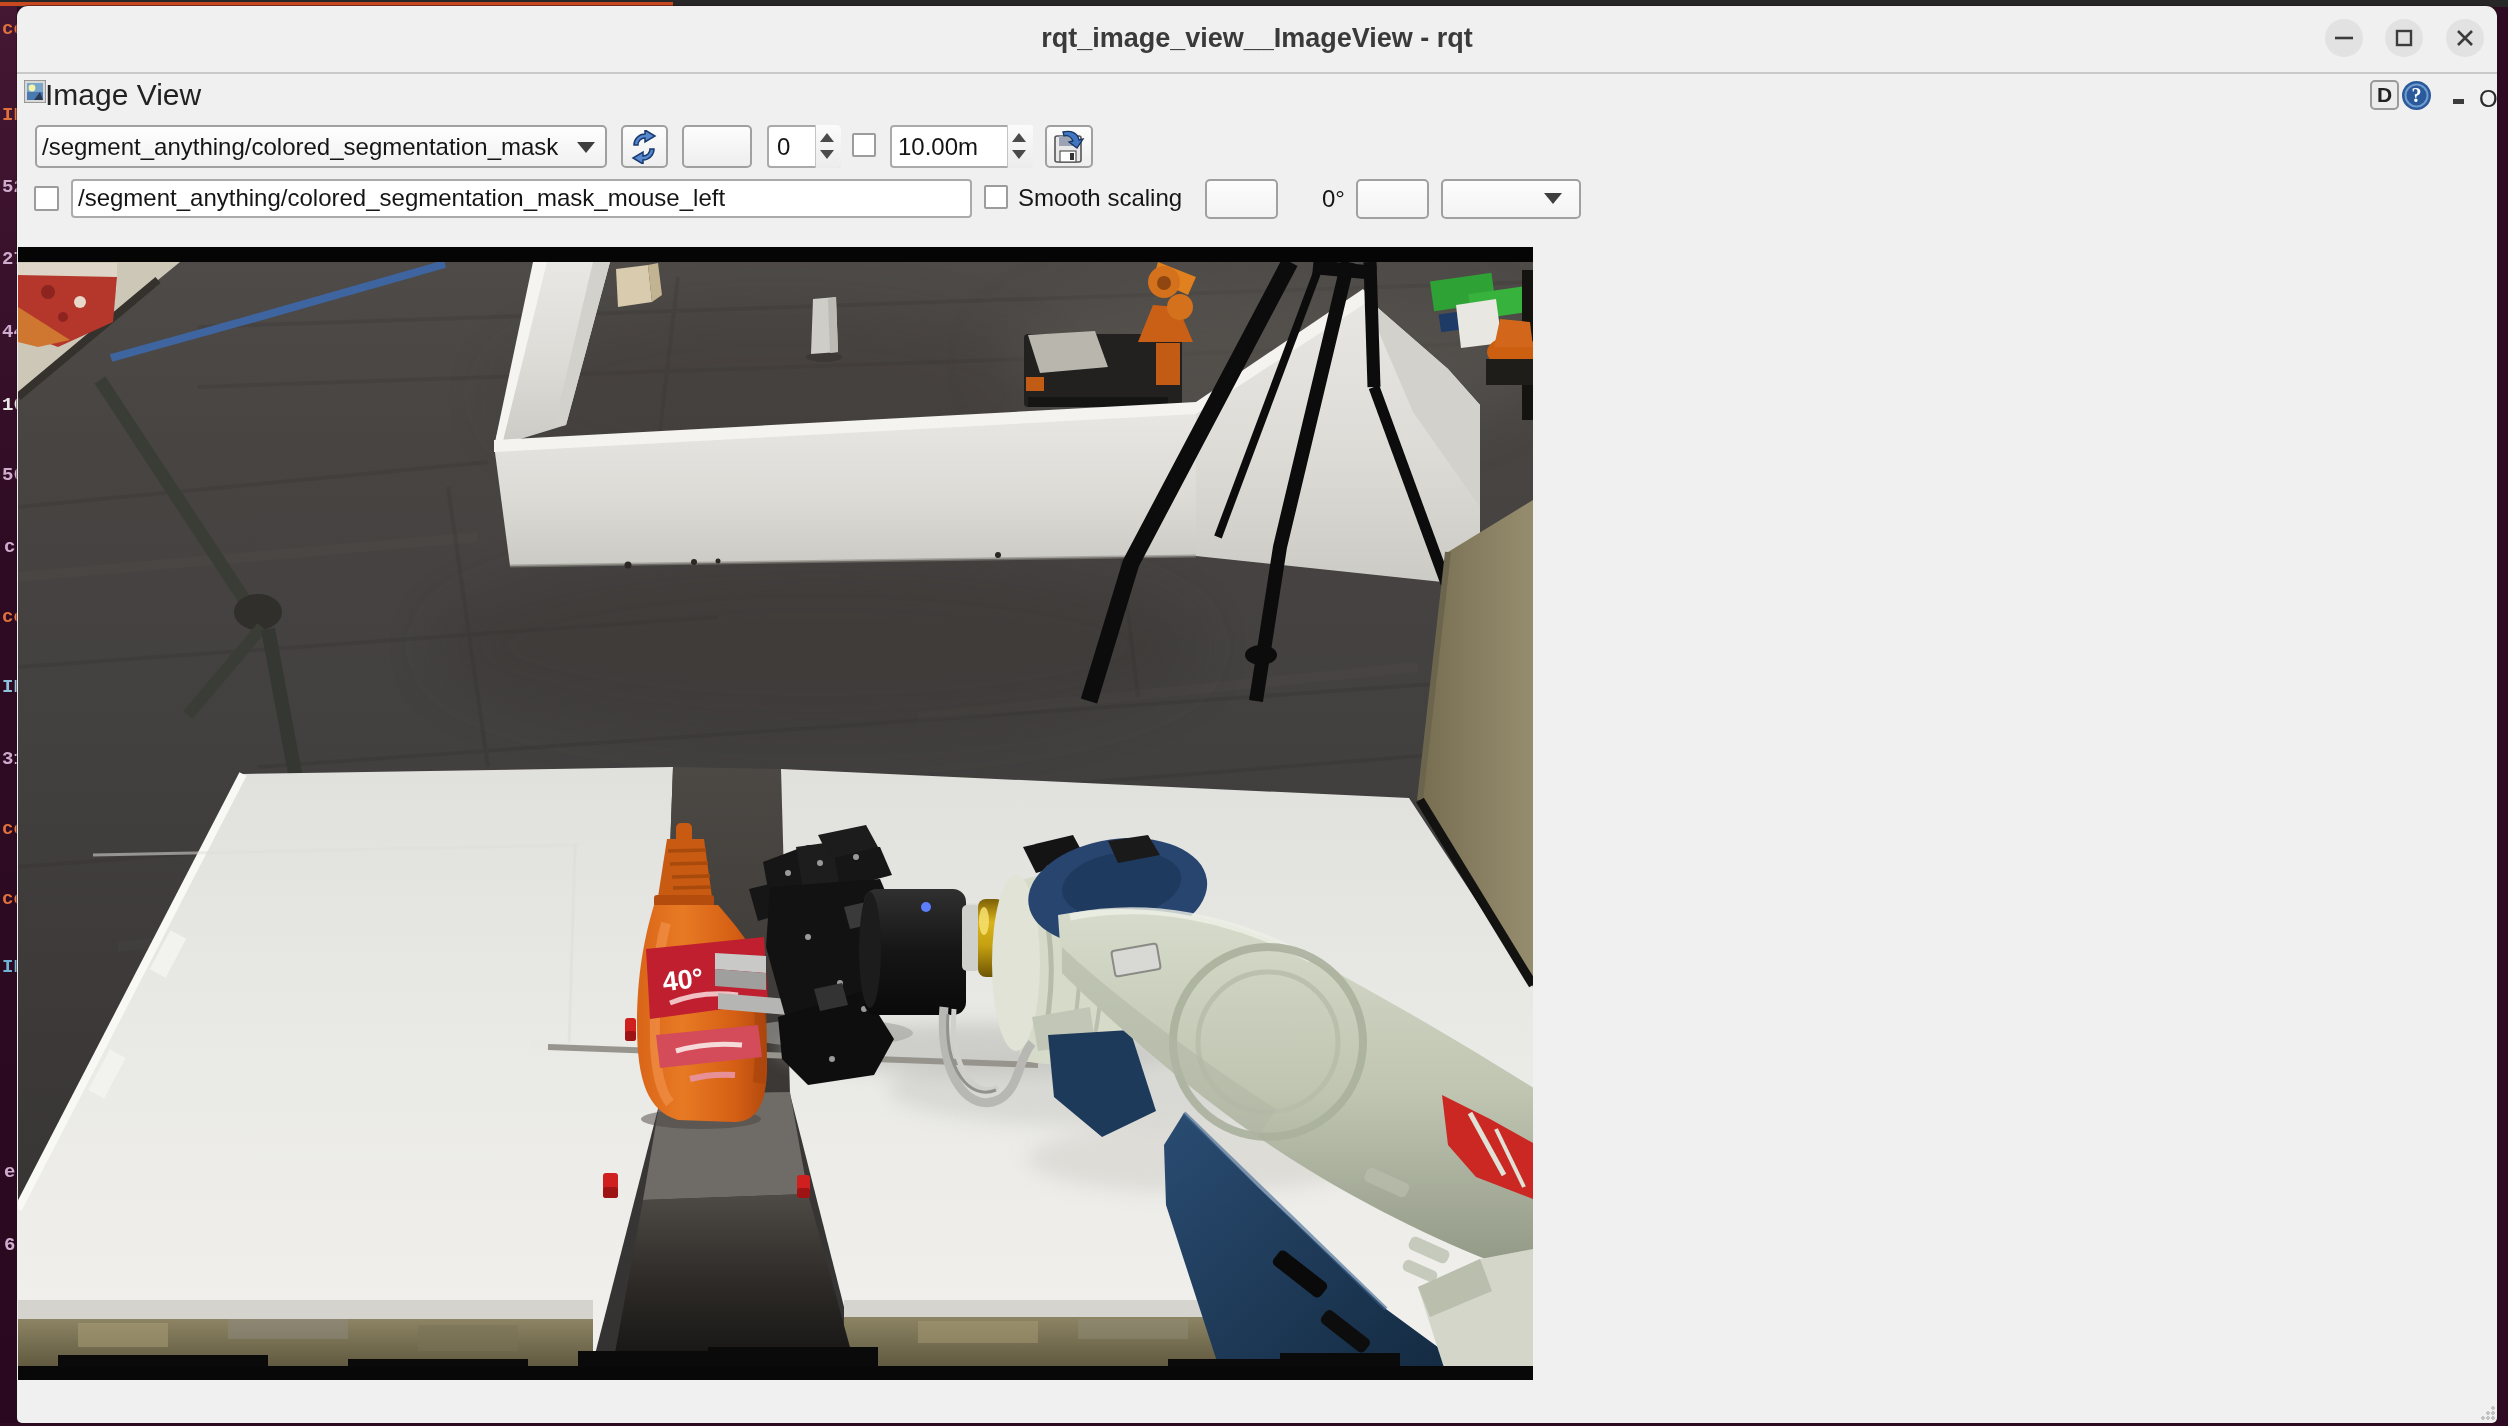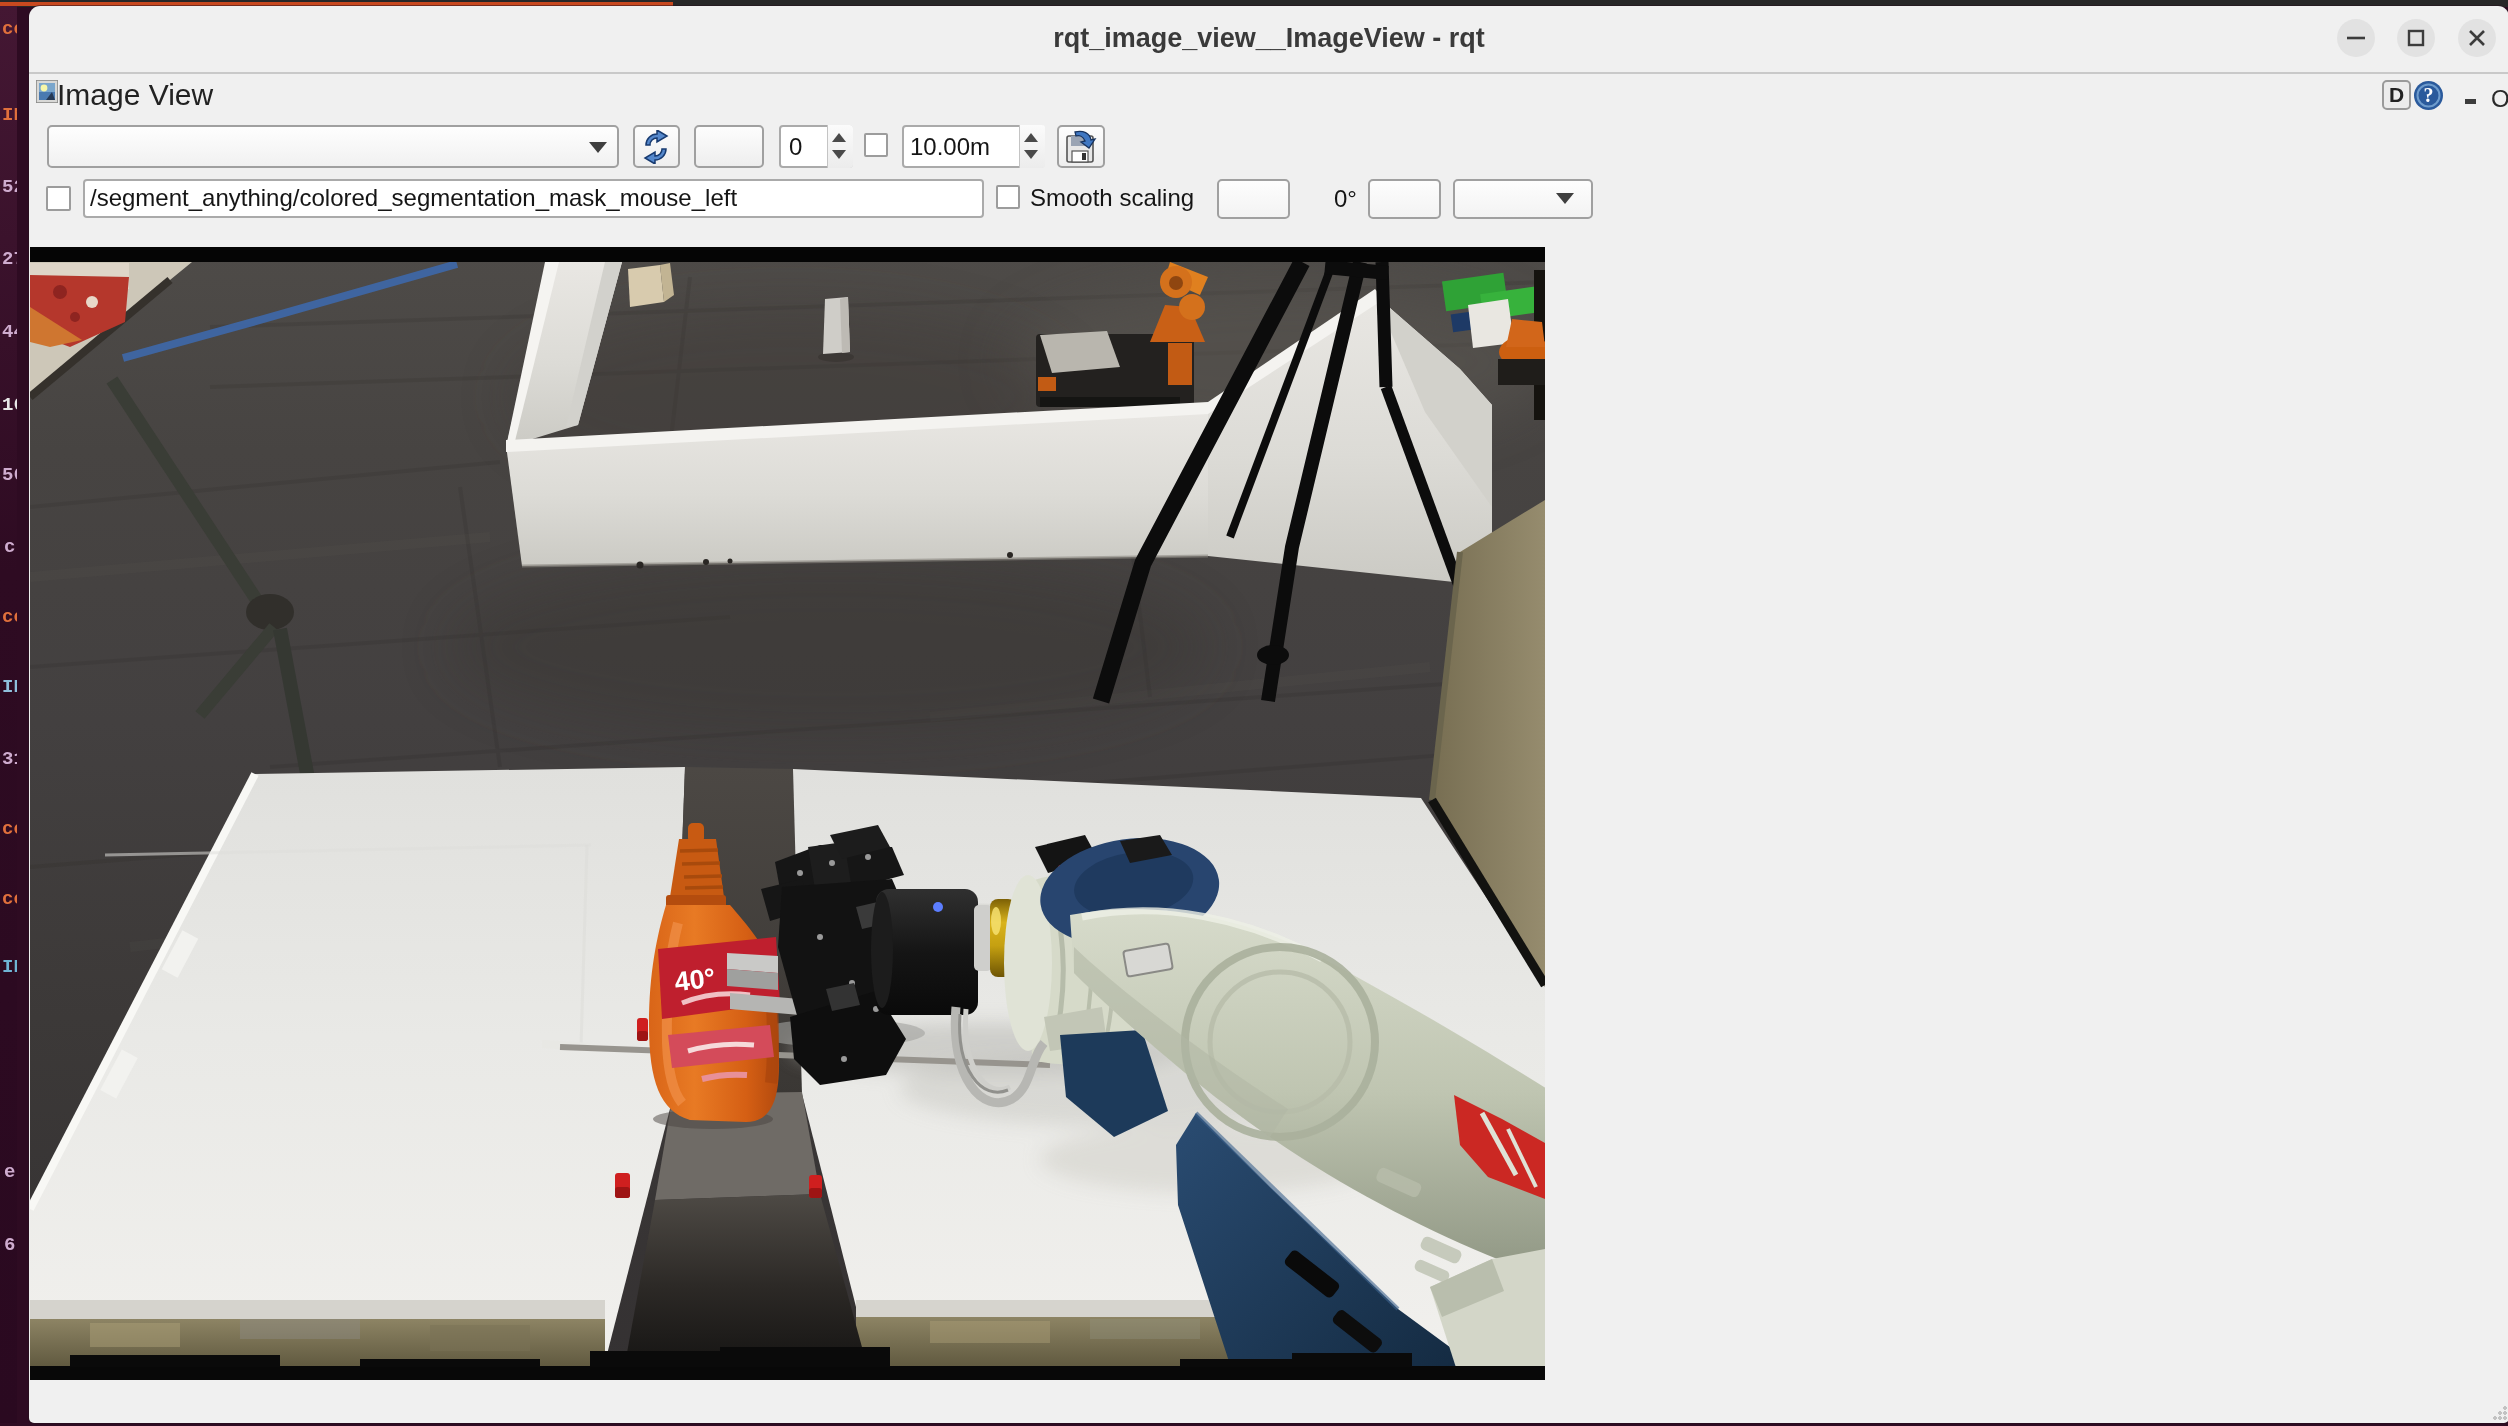--- a/index.html
+++ b/index.html
@@ -1,16 +1,16 @@
 <!DOCTYPE html>
 <html><head><meta charset="utf-8"><style>
 html,body{margin:0;padding:0}
 body{width:2508px;height:1426px;background:#2e0b22;font-family:"Liberation Sans",sans-serif;overflow:hidden;position:relative}
 .abs{position:absolute}
-#win{position:absolute;left:29px;top:6px;width:2480px;height:1417px;background:#f0f0f0;border-radius:11px 11px 5px 5px;box-shadow:0 0 0 1px rgba(35,15,28,.5)}
+#win{position:absolute;left:17px;top:6px;width:2480px;height:1417px;background:#f0f0f0;border-radius:11px 11px 5px 5px;box-shadow:0 0 0 1px rgba(35,15,28,.5)}
 .wbtn{position:absolute;top:13px;width:38px;height:38px;border-radius:50%;background:#e2e2e2}
 .edit{position:absolute;background:#fff;border:2px solid #aaaaaa;border-radius:4px;box-sizing:border-box}
 .btnface{position:absolute;background:linear-gradient(#fdfdfd,#eeeeee);border:2px solid #a0a0a0;border-radius:5px;box-sizing:border-box}
 .cb{position:absolute;background:#fff;border:2px solid #9c9c9c;border-radius:2px;box-sizing:border-box}
 .wtxt{font-size:24px;color:#151515;white-space:nowrap}
 .spinsep{position:absolute;top:0;bottom:0;width:25px;right:0;border-left:1px solid #c4c4c4;background:linear-gradient(#fbfbfb,#ececec);border-radius:0 3px 3px 0}
 .tri-u{position:absolute;width:0;height:0;border-left:7px solid transparent;border-right:7px solid transparent;border-bottom:9px solid #4a4a4a}
 .tri-d{position:absolute;width:0;height:0;border-left:7px solid transparent;border-right:7px solid transparent;border-top:9px solid #4a4a4a}
 .term{position:absolute;font-family:"Liberation Mono",monospace;font-size:19px;font-weight:bold}
 </style></head>
@@ -57,20 +57,21 @@
 <div class="abs" style="left:2353px;top:74px;width:29px;height:30px;border:2px solid #9a9a9a;border-radius:5px;background:#ececec;box-sizing:border-box;text-align:center;font-weight:bold;font-size:21px;line-height:26px;color:#222">D</div>
 <svg class="abs" style="left:2384px;top:74px" width="31" height="31" viewBox="0 0 31 31">
 <circle cx="15.5" cy="15.5" r="14.5" fill="#2a5a9c"></circle>
 <circle cx="15.5" cy="15.5" r="11" fill="none" stroke="#6e9ccd" stroke-width="2"></circle>
 <text x="15.5" y="22" font-family="Liberation Serif,serif" font-size="20" font-weight="bold" fill="#fff" text-anchor="middle">?</text>
 </svg>
 <div class="abs" style="left:2436px;top:93px;width:11px;height:5px;background:#3c3c3c"></div>
 <div class="abs wtxt" style="left:2462px;top:79px;font-size:24px;color:#2a2a2a">O</div>
 
 <div class="btnface" style="left:18px;top:119px;width:572px;height:43px;background:linear-gradient(#fefefe,#f1f1f1)"></div>
+<div class="abs wtxt" style="left:25px;top:119px;line-height:43px">/segment_anything/colored_segmentation_mask</div>
 <div class="tri-d" style="left:560px;top:136px;border-left-width:9px;border-right-width:9px;border-top-width:11px;border-top-color:#3f3f3f"></div>
 <div class="btnface" style="left:604px;top:119px;width:47px;height:43px"></div>
 <svg class="abs" style="left:610px;top:124px" width="34" height="34" viewBox="0 0 34 34">
 <path d="M7 15 C7 9 12 4 18 4 L18 0 L28 6 L18 12 L18 8 C14 8 11 11 11 15 Z" fill="#5588cc" stroke="#173a70" stroke-width="1.5"></path>
 <path d="M27 19 C27 25 22 30 16 30 L16 34 L6 28 L16 22 L16 26 C20 26 23 23 23 19 Z" fill="#5588cc" stroke="#173a70" stroke-width="1.5"></path>
 </svg>
 <div class="btnface" style="left:665px;top:119px;width:70px;height:43px"></div>
 <div class="edit" style="left:750px;top:119px;width:74px;height:43px"></div>
 <div class="spinsep" style="left:798px;top:119px;height:43px"></div>
 <div class="tri-u" style="left:803px;top:127px"></div>

